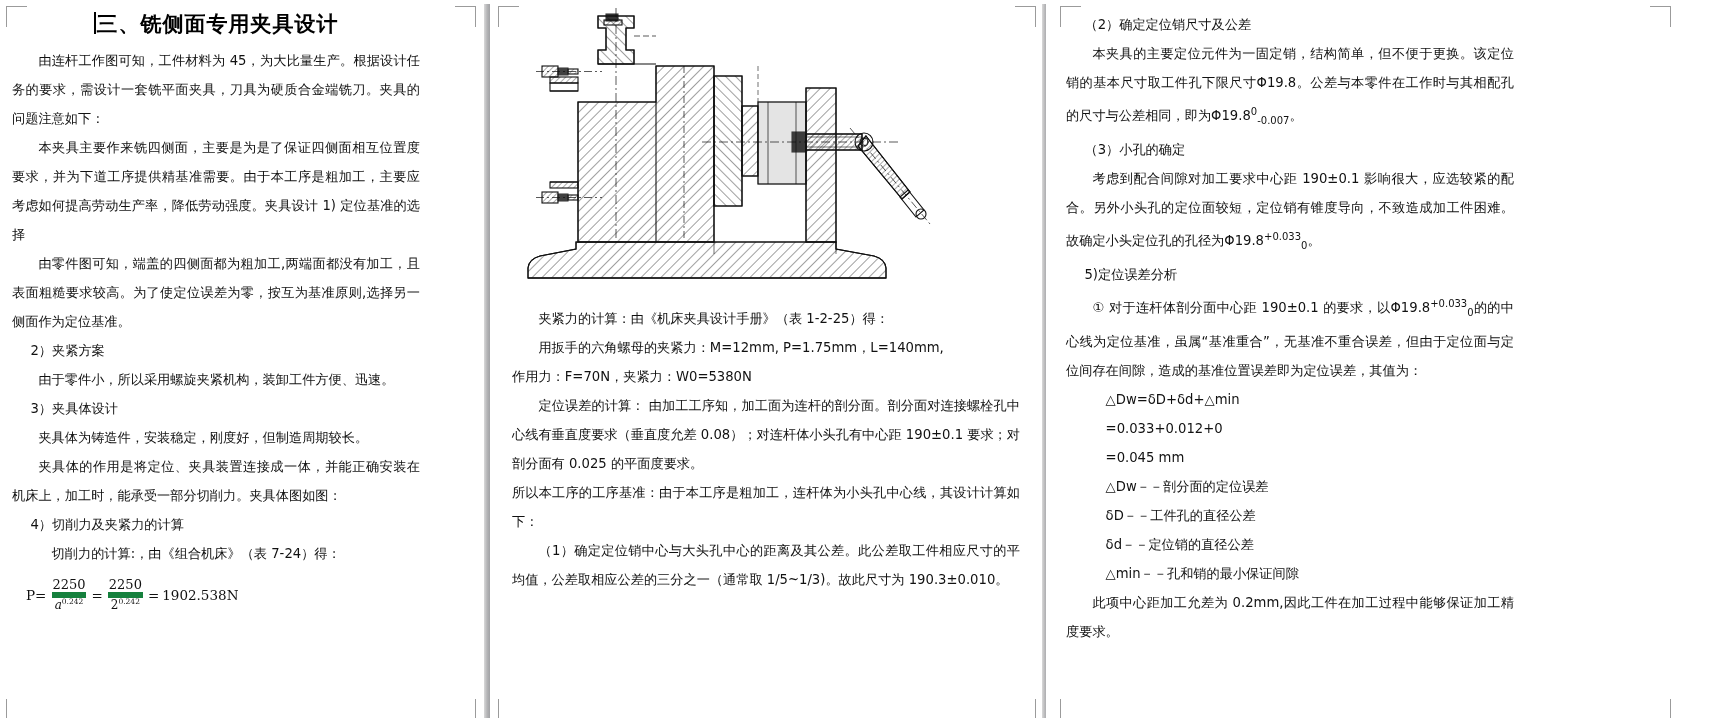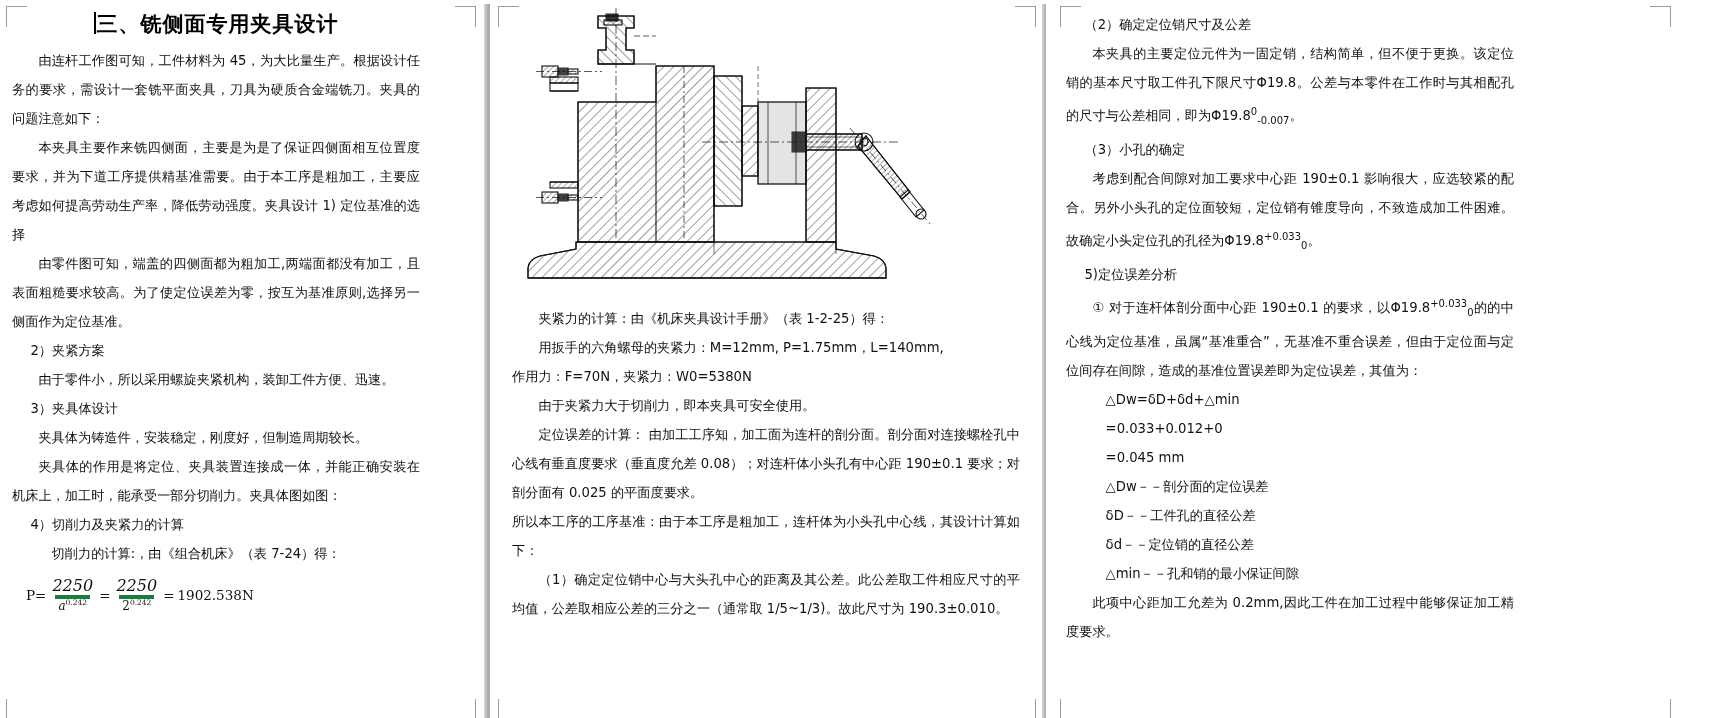--- a/index.html
+++ b/index.html
@@ -72,22 +72,22 @@
   .mono-num{font-family:"DejaVu Serif","Liberation Serif",serif;}
 
   
   .formula{
     font-family:"DejaVu Serif","Liberation Serif",serif;
     font-size:13.5px;
     display:flex;align-items:center;gap:3px;
     color:#111;
   }
   .frac{display:inline-flex;flex-direction:column;align-items:center;vertical-align:middle;line-height:1.05;}
-  .frac .num{font-size:16px;padding:0 3px;font-style:italic;}
-  .frac .den{font-size:12px;padding:0 3px;border-top:4px solid #15803d;}
+  .frac .num{font-size:13px;padding:0 3px;}
+  .frac .den{font-size:12px;padding:0 3px;border-top:6px solid #15803d;}
   .frac .den i{font-style:italic;}
   .frac sup{font-size:7.5px;}
 
   
   .drawing{position:absolute;}
   svg{display:block;}
 </style>
 </head>
 <body>
 
@@ -233,21 +233,20 @@
           <line x1="208" y1="236" x2="208" y2="248" stroke-width="0.6"></line>
           <line x1="330" y1="236" x2="330" y2="248" stroke-width="0.6"></line>
         </g>
       </svg>
     </div>
 
     <div class="content" style="left:22px;top:300px;width:508px;">
       <p class="body ind">夹紧力的计算：由《机床夹具设计手册》（表 1-2-25）得：</p>
       <p class="body ind">用扳手的六角螺母的夹紧力：M=12mm, P=1.75mm，L=140mm,</p>
       <p class="body">作用力：F=70N，夹紧力：W0=5380N</p>
-      <p class="body ind">由于夹紧力大于切削力，即本夹具可安全使用。</p>
       <p class="body ind">定位误差的计算：  由加工工序知，加工面为连杆的剖分面。剖分面对连接螺栓孔中心线有垂直度要求（垂直度允差 0.08）；对连杆体小头孔有中心距 190±0.1 要求；对剖分面有 0.025 的平面度要求。</p>
       <p class="body">所以本工序的工序基准：由于本工序是粗加工，连杆体为小头孔中心线，其设计计算如下：</p>
       <p class="body ind">（1）确定定位销中心与大头孔中心的距离及其公差。此公差取工件相应尺寸的平均值，公差取相应公差的三分之一（通常取 1/5~1/3)。故此尺寸为 190.3±0.010。</p>
     </div>
   </div>
 
   <div class="gutter">
     <div class="gutter-bar" style="left:-4px;"></div>
   </div>
 

